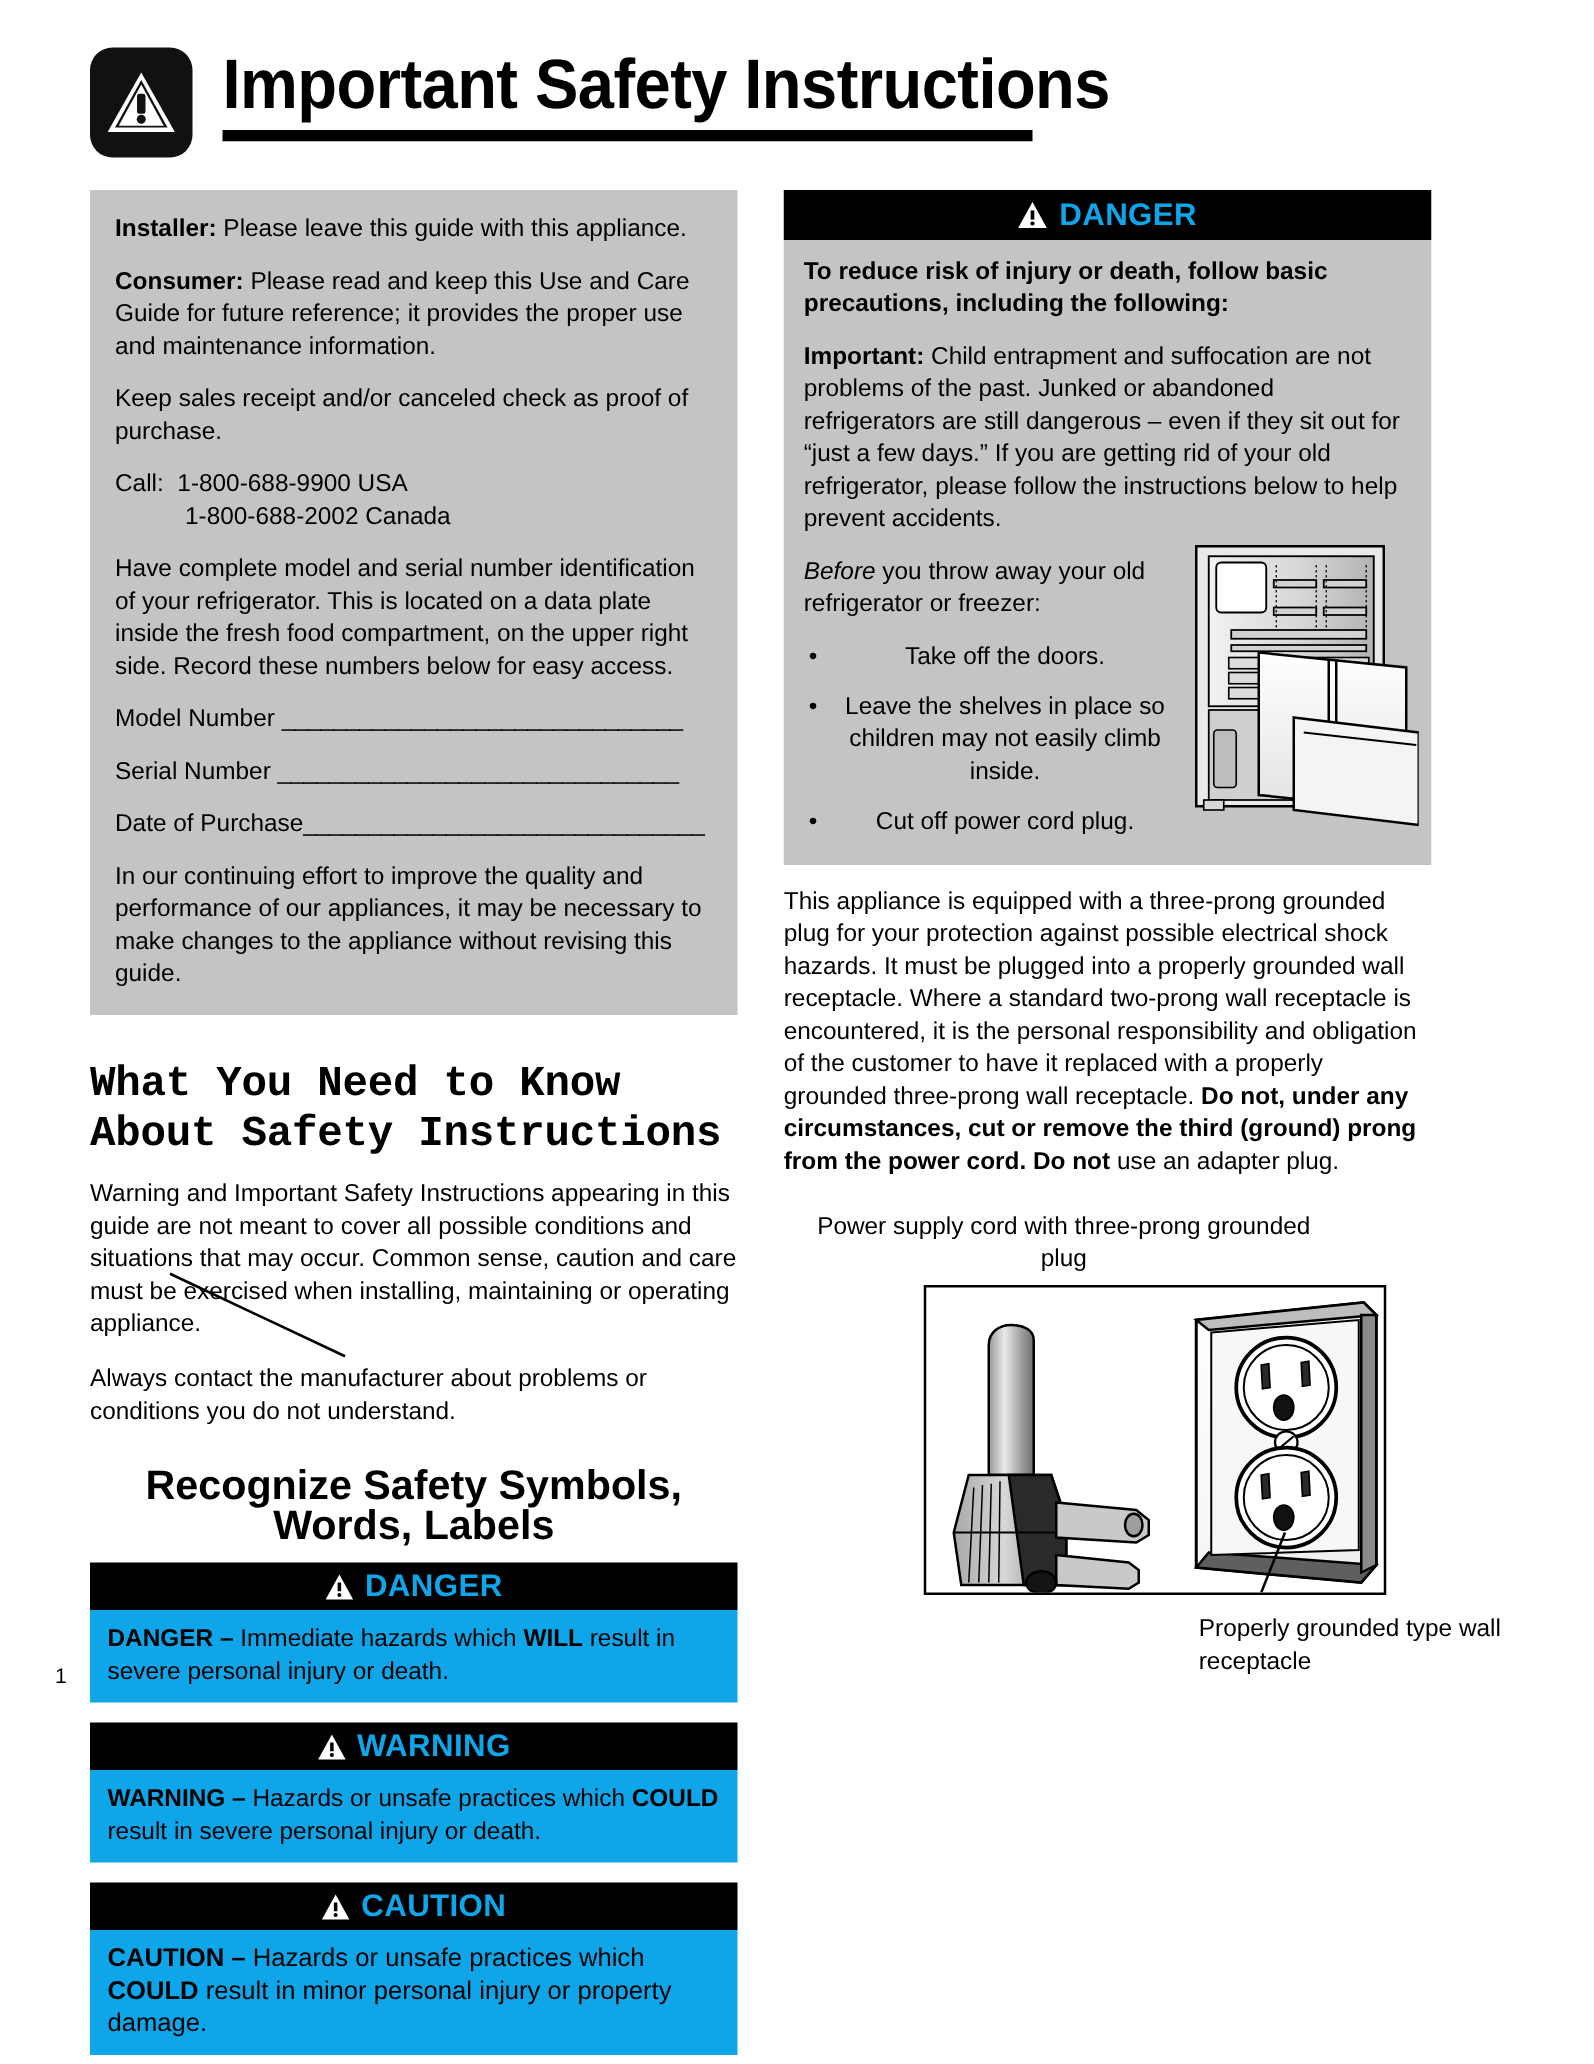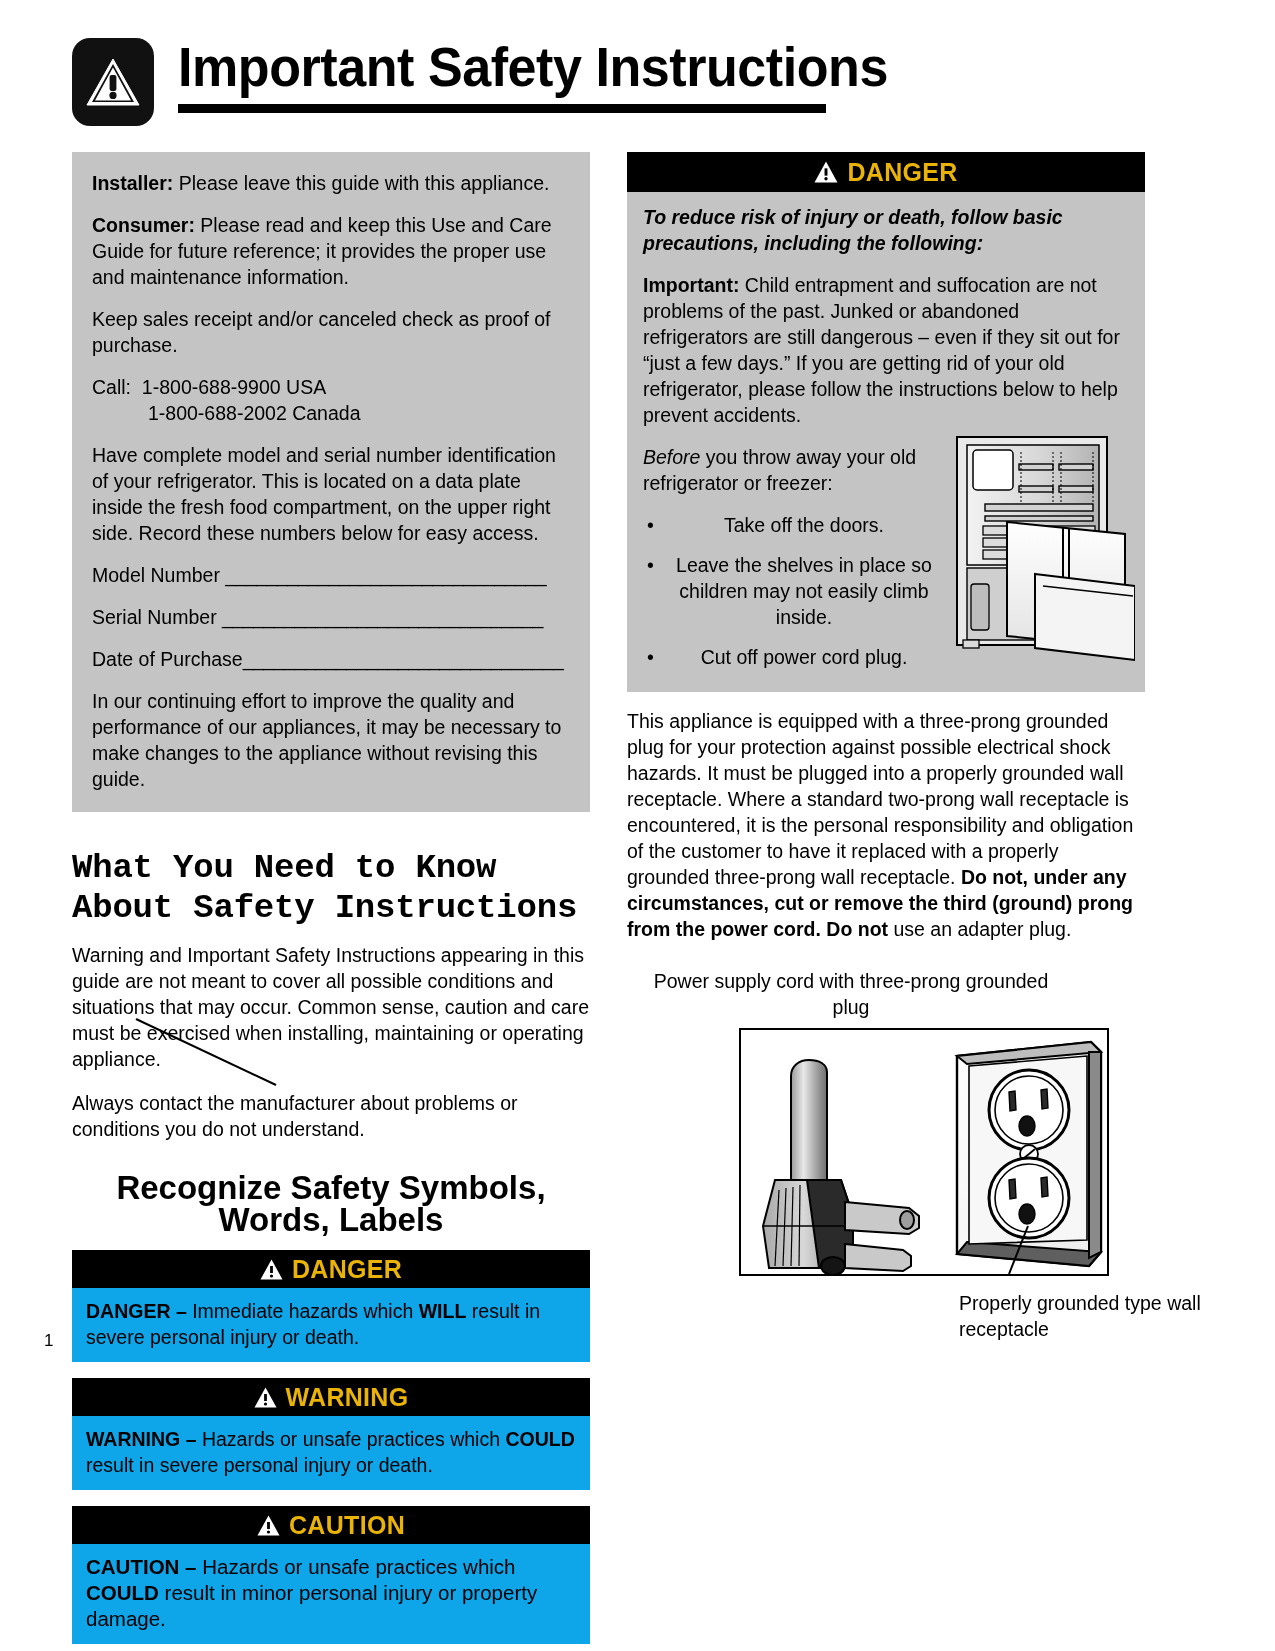--- a/index.html
+++ b/index.html
@@ -99,21 +99,21 @@
     font-size: 19.5px;
     line-height: 26px;
   }
   p.body:last-child { margin-bottom: 0; }
   p.body b { font-weight: bold; }
 
   
   .safety-block { margin-bottom: 16px; }
   .safety-banner {
     background: #000000;
-    color: #eab308;
+    color: #0ea5e9;
     height: 38px;
     display: flex;
     align-items: center;
     justify-content: center;
     gap: 9px;
   }
   .safety-banner .word {
     font-weight: bold;
     font-size: 25px;
     line-height: 25px;
@@ -138,21 +138,21 @@
     background: #c4c4c4;
     padding: 12px 16px 14px 16px;
     position: relative;
     min-height: 500px;
   }
   .panel-body p {
     margin: 0 0 16px 0;
     font-size: 19.5px;
     line-height: 26px;
   }
-  .panel-body p.lead { font-weight: bold; font-style: italic; }
+  .panel-body p.lead { font-weight: bold; }
   .panel-body p.narrowwrap { width: 300px; }
   .panel-body ul {
     margin: 0; padding: 0; list-style: none;
     width: 300px;
     text-align: center;
   }
   .panel-body ul li {
     font-size: 19.5px;
     line-height: 26px;
     margin-bottom: 14px;

